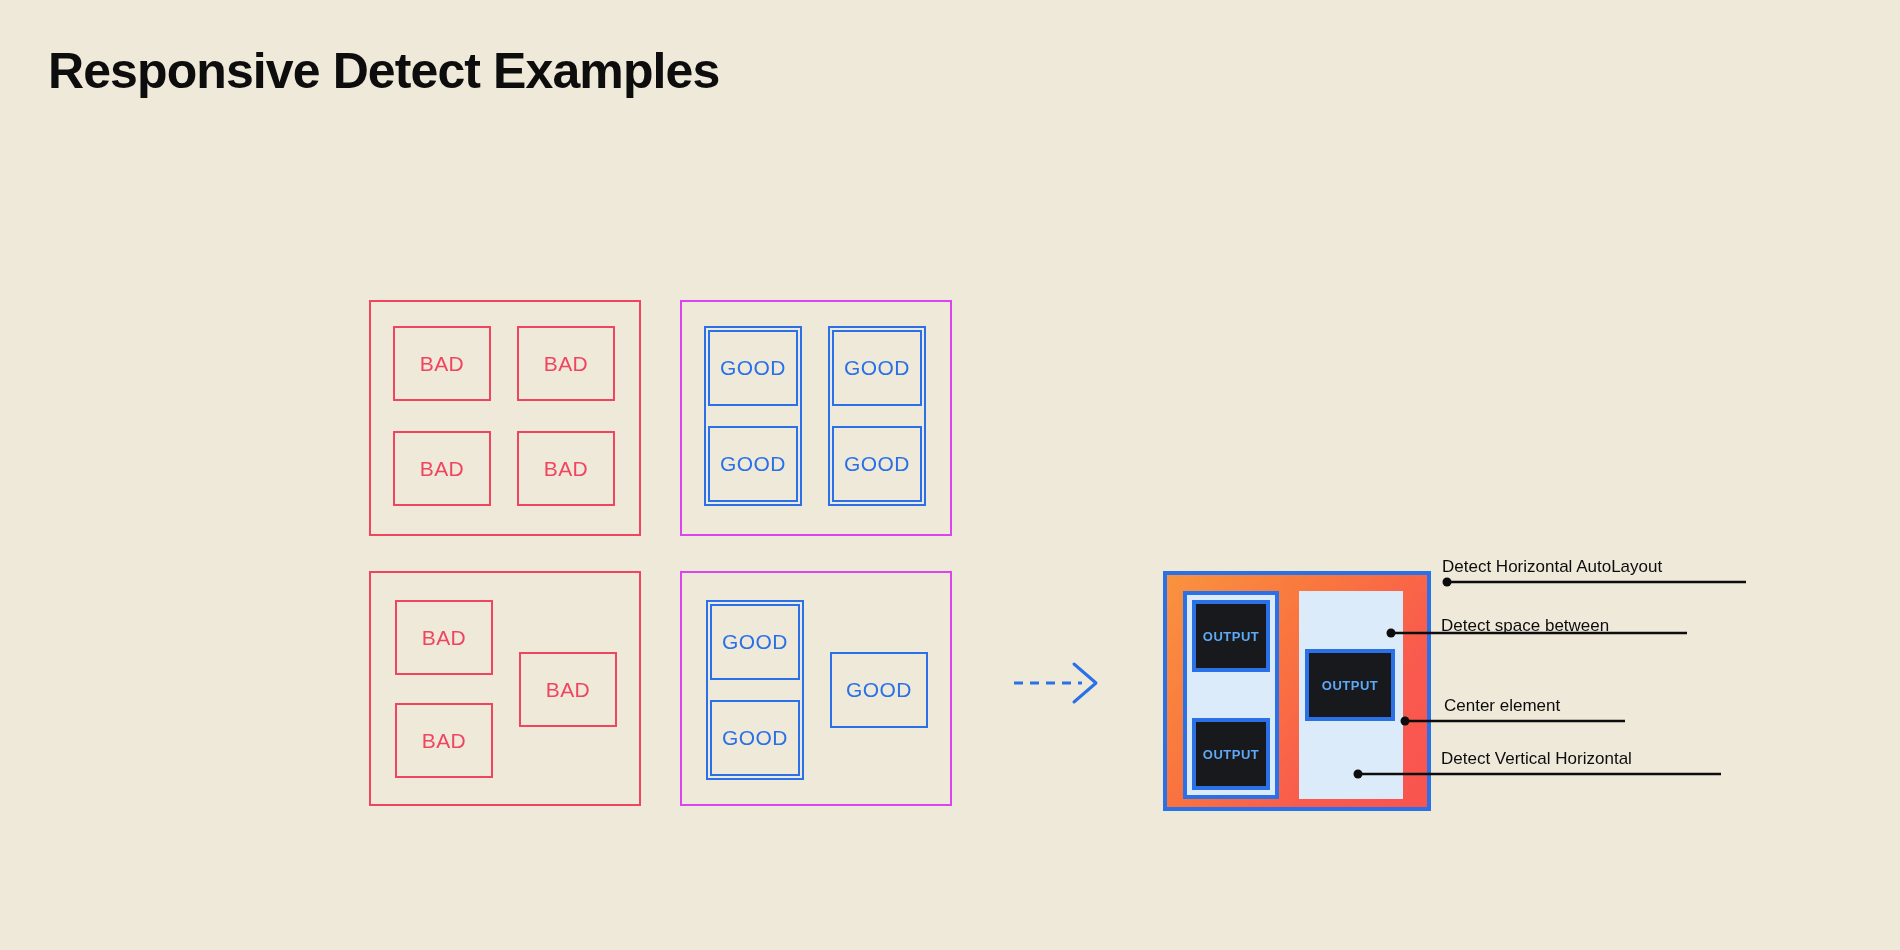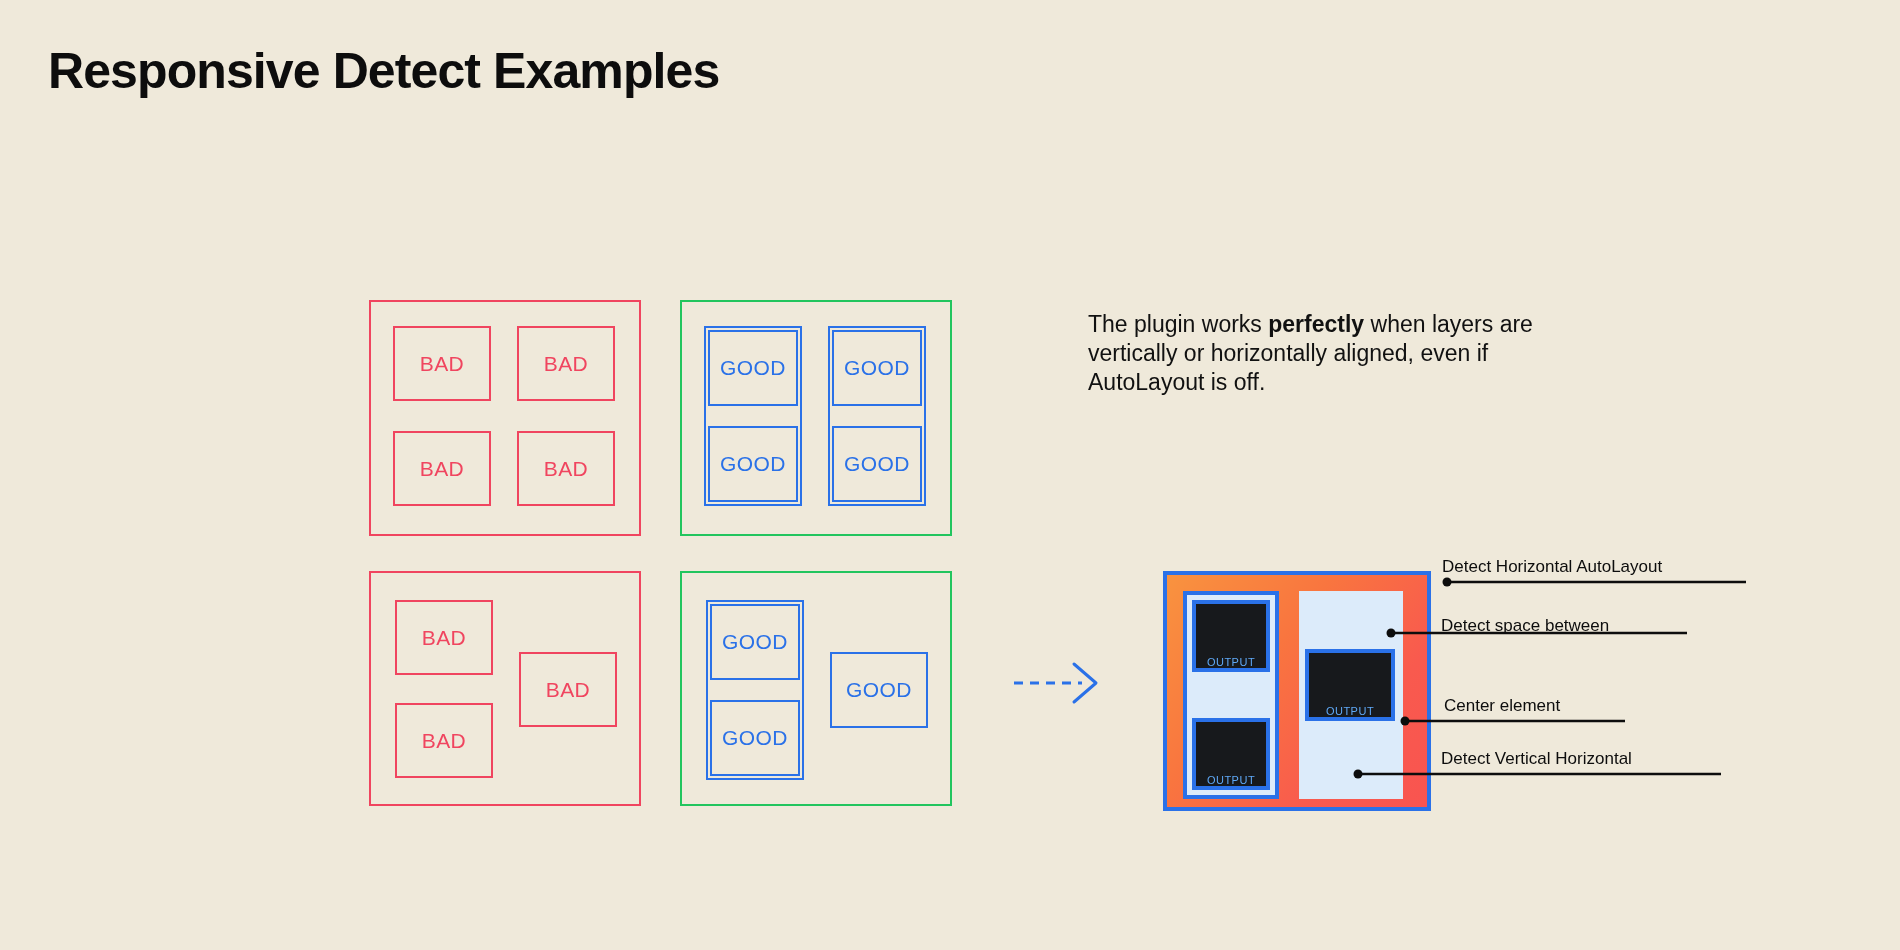--- a/index.html
+++ b/index.html
@@ -28,21 +28,21 @@
     color: #0d0d0d;
     white-space: nowrap;
   }
 
   
   .panel {
     position: absolute;
     background: transparent;
   }
   .panel-bad   { border: 2px solid #f0455f; padding-left: 28px; }
-  .panel-good  { border: 2px solid #22c55e; text-align: right; }
+  .panel-good  { border: 2px solid #d946ef; text-align: right; }
 
   
   .box {
     position: absolute;
     display: flex;
     align-items: center;
     justify-content: center;
     font-size: 21px;
     letter-spacing: 0.4px;
   }
@@ -111,27 +111,28 @@
   .mk-col-right {
     position: absolute;
     left: 116px;
     top: 0px;
     width: 104px;
     height: 208px;
     background: #dcebfa;
   }
   .out-box {
     display: flex;
-    align-items: flex-end;
+    align-items: center;
     justify-content: center;
     background: #17191c;
     border: 4px solid #2a71e8;
     color: #5fa8f5;
-    font-size: 11px;
+    font-size: 13px;
     letter-spacing: 0.5px;
+    font-weight: bold;
   }
   .mk-col-left .out-box {
     position: absolute;
     left: 5px;
     width: 78px;
     height: 72px;
   }
   .mk-col-left .out-top    { top: 5px; }
   .mk-col-left .out-bottom { bottom: 5px; }
   .mk-col-right .out-box {
@@ -226,21 +227,20 @@
       <span>GOOD</span>
     </div>
   </div>
 
   <div class="box box-good" style="left:148px; top:79px; width:98px; height:76px;">
     <span>GOOD</span>
   </div>
 </div>
 
 <div class="copy">
-  <p><span>The plugin works </span><b>perfectly</b><span> when layers are vertically or horizontally aligned, even if AutoLayout is off.</span></p>
 </div>
 
 <div class="arrow-wrap">
   <svg width="90" height="46" viewBox="0 0 90 46" fill="none">
     <line x1="2" y1="23" x2="70" y2="23" stroke="#2a71e8" stroke-width="3" stroke-dasharray="9 7"></line>
     <polyline points="62,4 84,23 62,42" stroke="#2a71e8" stroke-width="3" fill="none" stroke-linecap="round" stroke-linejoin="round"></polyline>
   </svg>
 </div>
 
 <div class="mockup">

